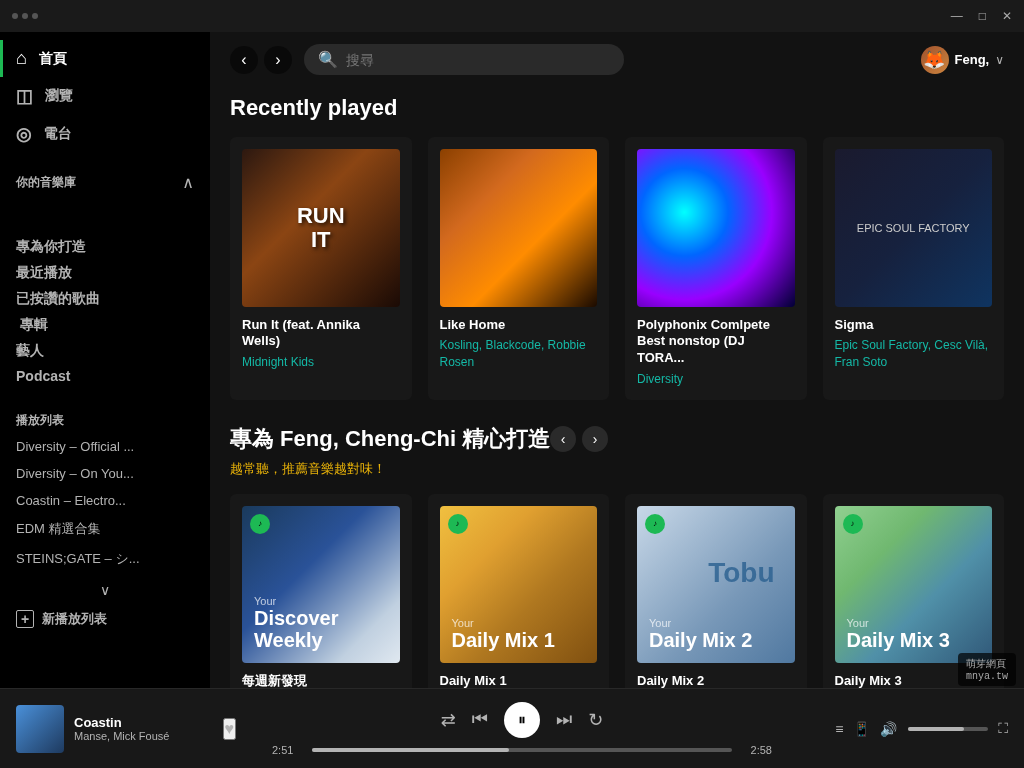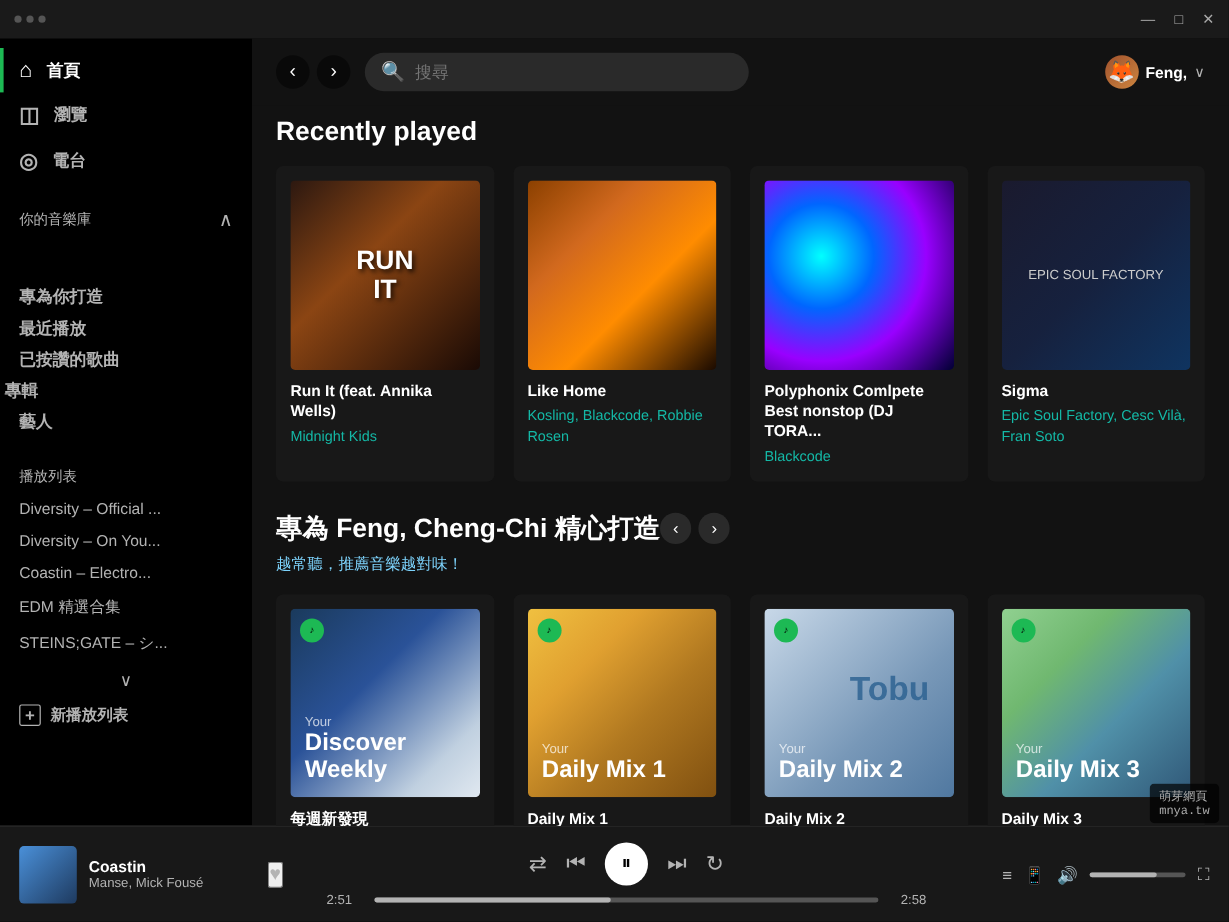--- a/index.html
+++ b/index.html
@@ -59,21 +59,21 @@
     }
     .sidebar-item.active { color: #fff; }
     .sidebar-item .icon { font-size: 18px; }
     .sidebar-item.active { border-left: 3px solid #1db954; padding-left: 13px; }
     .library-header {
       display: flex;
       justify-content: space-between;
       align-items: center;
       padding: 12px 16px 4px;
     }
-    .library-title { color: #b3b3b3; font-size: 12px; font-weight: 400; }
+    .library-title { color: #b3b3b3; font-size: 12px; font-weight: 700; }
     .library-toggle { color: #b3b3b3; font-size: 16px; cursor: pointer; }
 
     .playlist-item {
       padding: 6px 16px;
       font-size: 13px;
       color: #b3b3b3;
       cursor: pointer;
       white-space: nowrap;
       overflow: hidden;
       text-overflow: ellipsis;
@@ -252,21 +252,21 @@
     .mix-icon {
       position: absolute;
       top: 8px; left: 8px;
       width: 20px; height: 20px;
       background: #1db954;
       border-radius: 50%;
       display: flex; align-items: center; justify-content: center;
       font-size: 8px; color: #000;
     }
 
-    .section-subtitle { font-size: 13px; color: #7dd3fc; margin-bottom: 16px; margin-top: -10px; }
+    .section-subtitle { font-size: 13px; color: #eab308; margin-bottom: 16px; margin-top: -10px; }
     .section-nav { display: flex; gap: 6px; }
     .section-nav-btn {
       width: 26px; height: 26px;
       border-radius: 50%;
       background: rgba(255,255,255,0.1);
       border: none; color: #fff;
       font-size: 14px; cursor: pointer;
       display: flex; align-items: center; justify-content: center;
     }
 
@@ -419,25 +419,28 @@
 
       <div class="sidebar-item" style="padding: 4px 16px; margin-top: 38px;">
         <span>專為你打造</span>
       </div>
       <div class="sidebar-item" style="padding: 4px 16px;">
         <span>最近播放</span>
       </div>
       <div class="sidebar-item" style="padding: 4px 16px;">
         <span>已按讚的歌曲</span>
       </div>
-      <div class="sidebar-item" style="padding: 4px 4px;">
+      <div class="sidebar-item" style="padding: 4px 20px;">
         <span>專輯</span>
       </div>
       <div class="sidebar-item" style="padding: 4px 16px;">
         <span>藝人</span>
+      </div>
+      <div class="sidebar-item" style="padding: 4px 16px;">
+        <span>Podcast</span>
       </div>
 
       <div class="library-header" style="margin-top:12px;">
         <span class="library-title">播放列表</span>
       </div>
 
       <div class="playlist-item">Diversity – Official ...</div>
       <div class="playlist-item">Diversity – On You...</div>
       <div class="playlist-item">Coastin – Electro...</div>
       <div class="playlist-item">EDM 精選合集</div>
@@ -495,21 +498,21 @@
             </div>
             <div class="card-title">Like Home</div>
             <div class="card-subtitle">Kosling, Blackcode, Robbie Rosen</div>
           </div>
 
           <div class="card">
             <div class="card-img">
               <div class="polyphonix-art"></div>
             </div>
             <div class="card-title">Polyphonix Comlpete Best nonstop (DJ TORA...</div>
-            <div class="card-subtitle">Blackcode</div>
+            <div class="card-subtitle">Diversity</div>
           </div>
 
           <div class="card">
             <div class="card-img">
               <div class="sigma-art">
                 <span style="color:#ccc;font-size:11px;text-align:center;padding:8px;">EPIC SOUL FACTORY</span>
               </div>
             </div>
             <div class="card-title">Sigma</div>
             <div class="card-subtitle">Epic Soul Factory, Cesc Vilà, Fran Soto</div>

